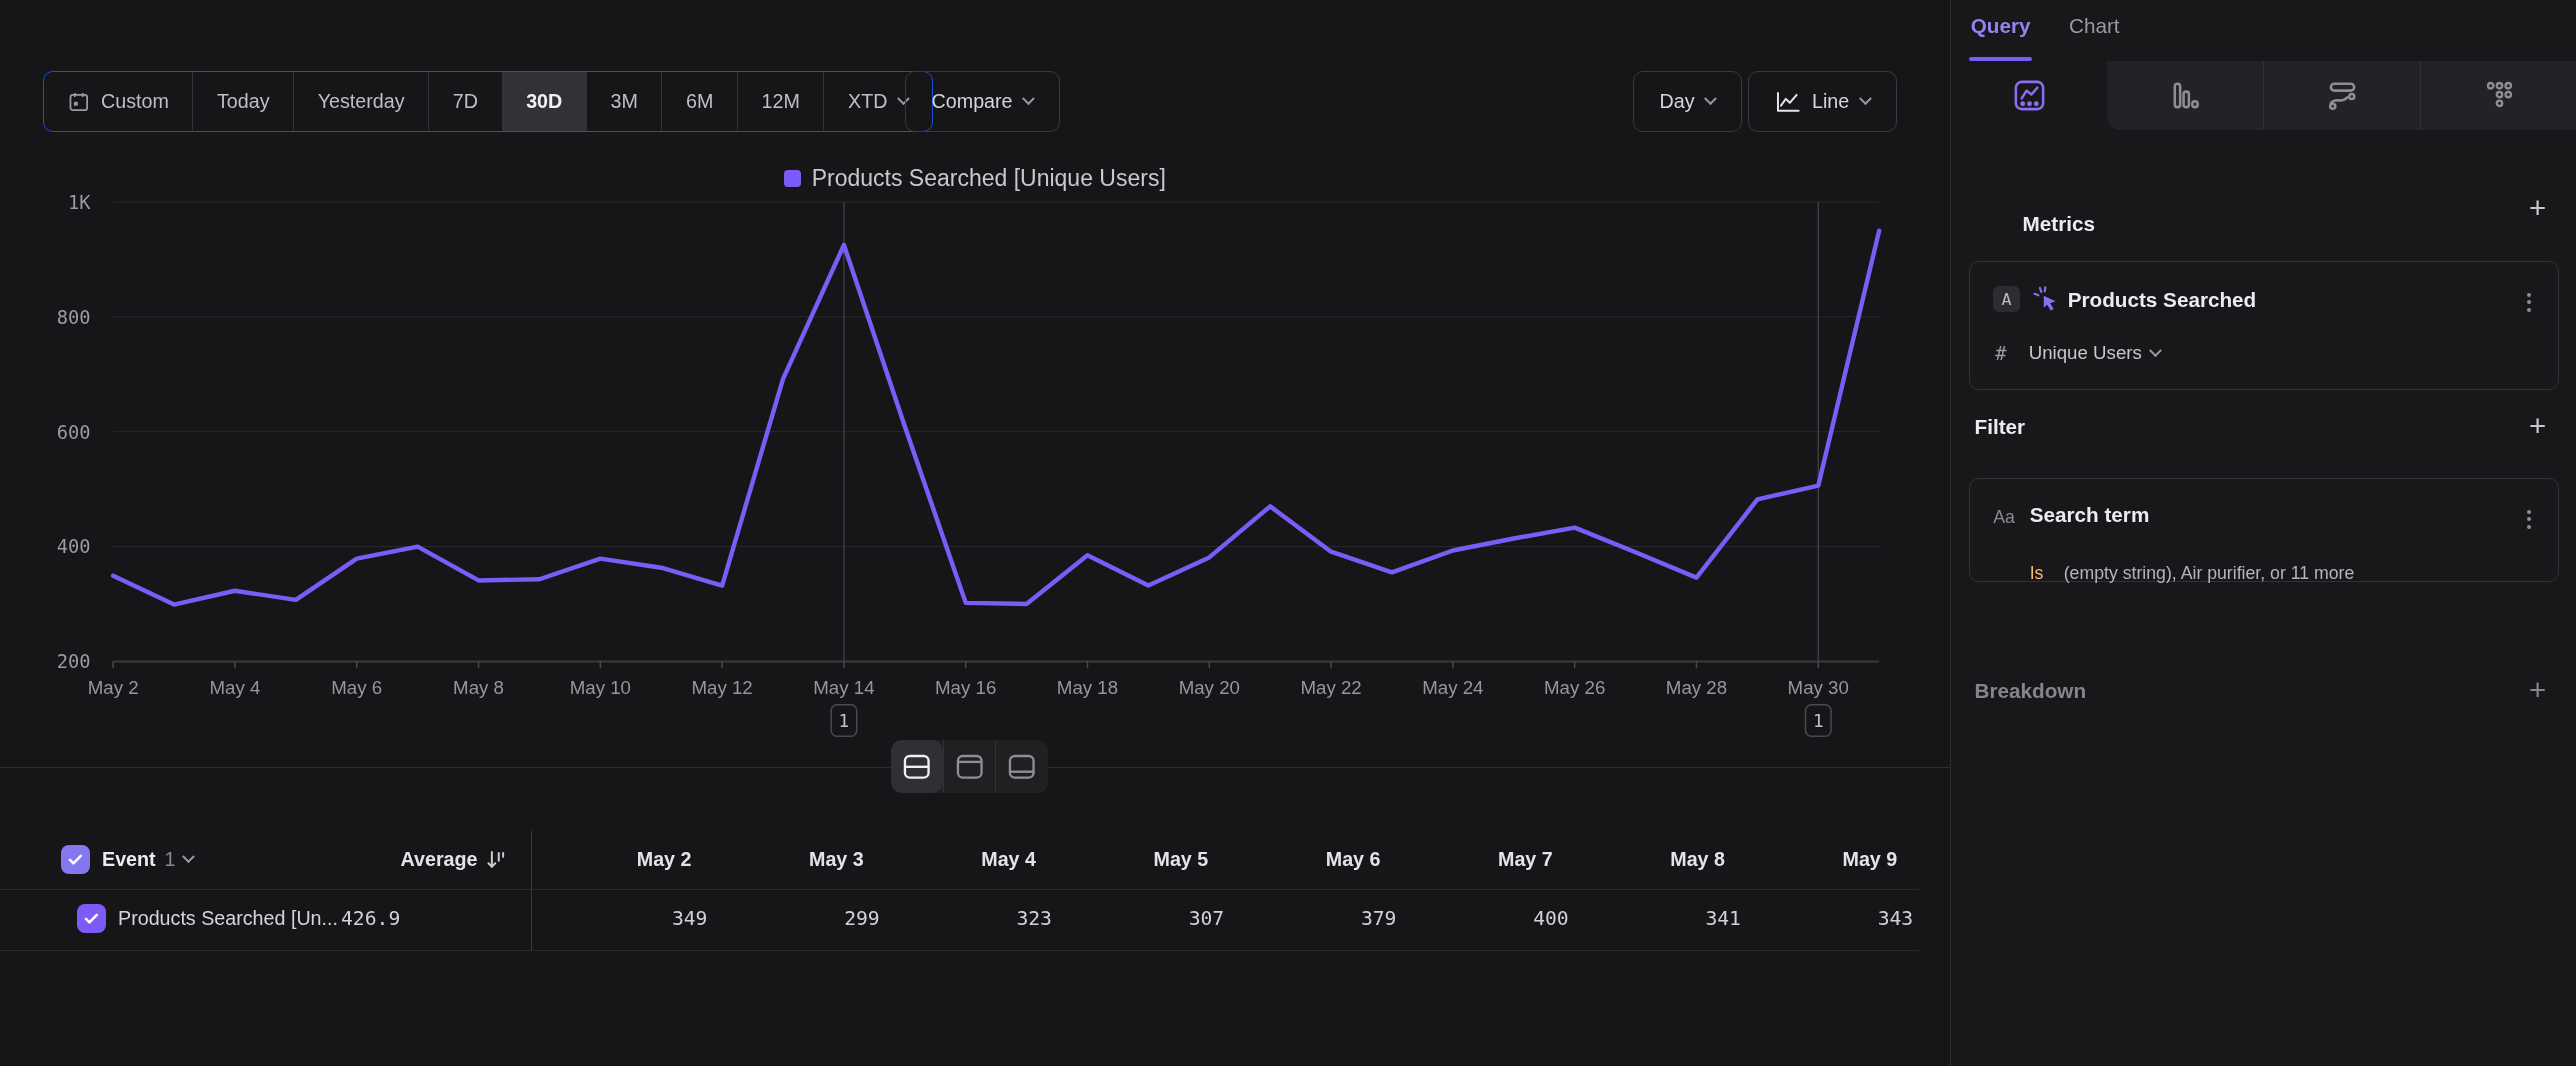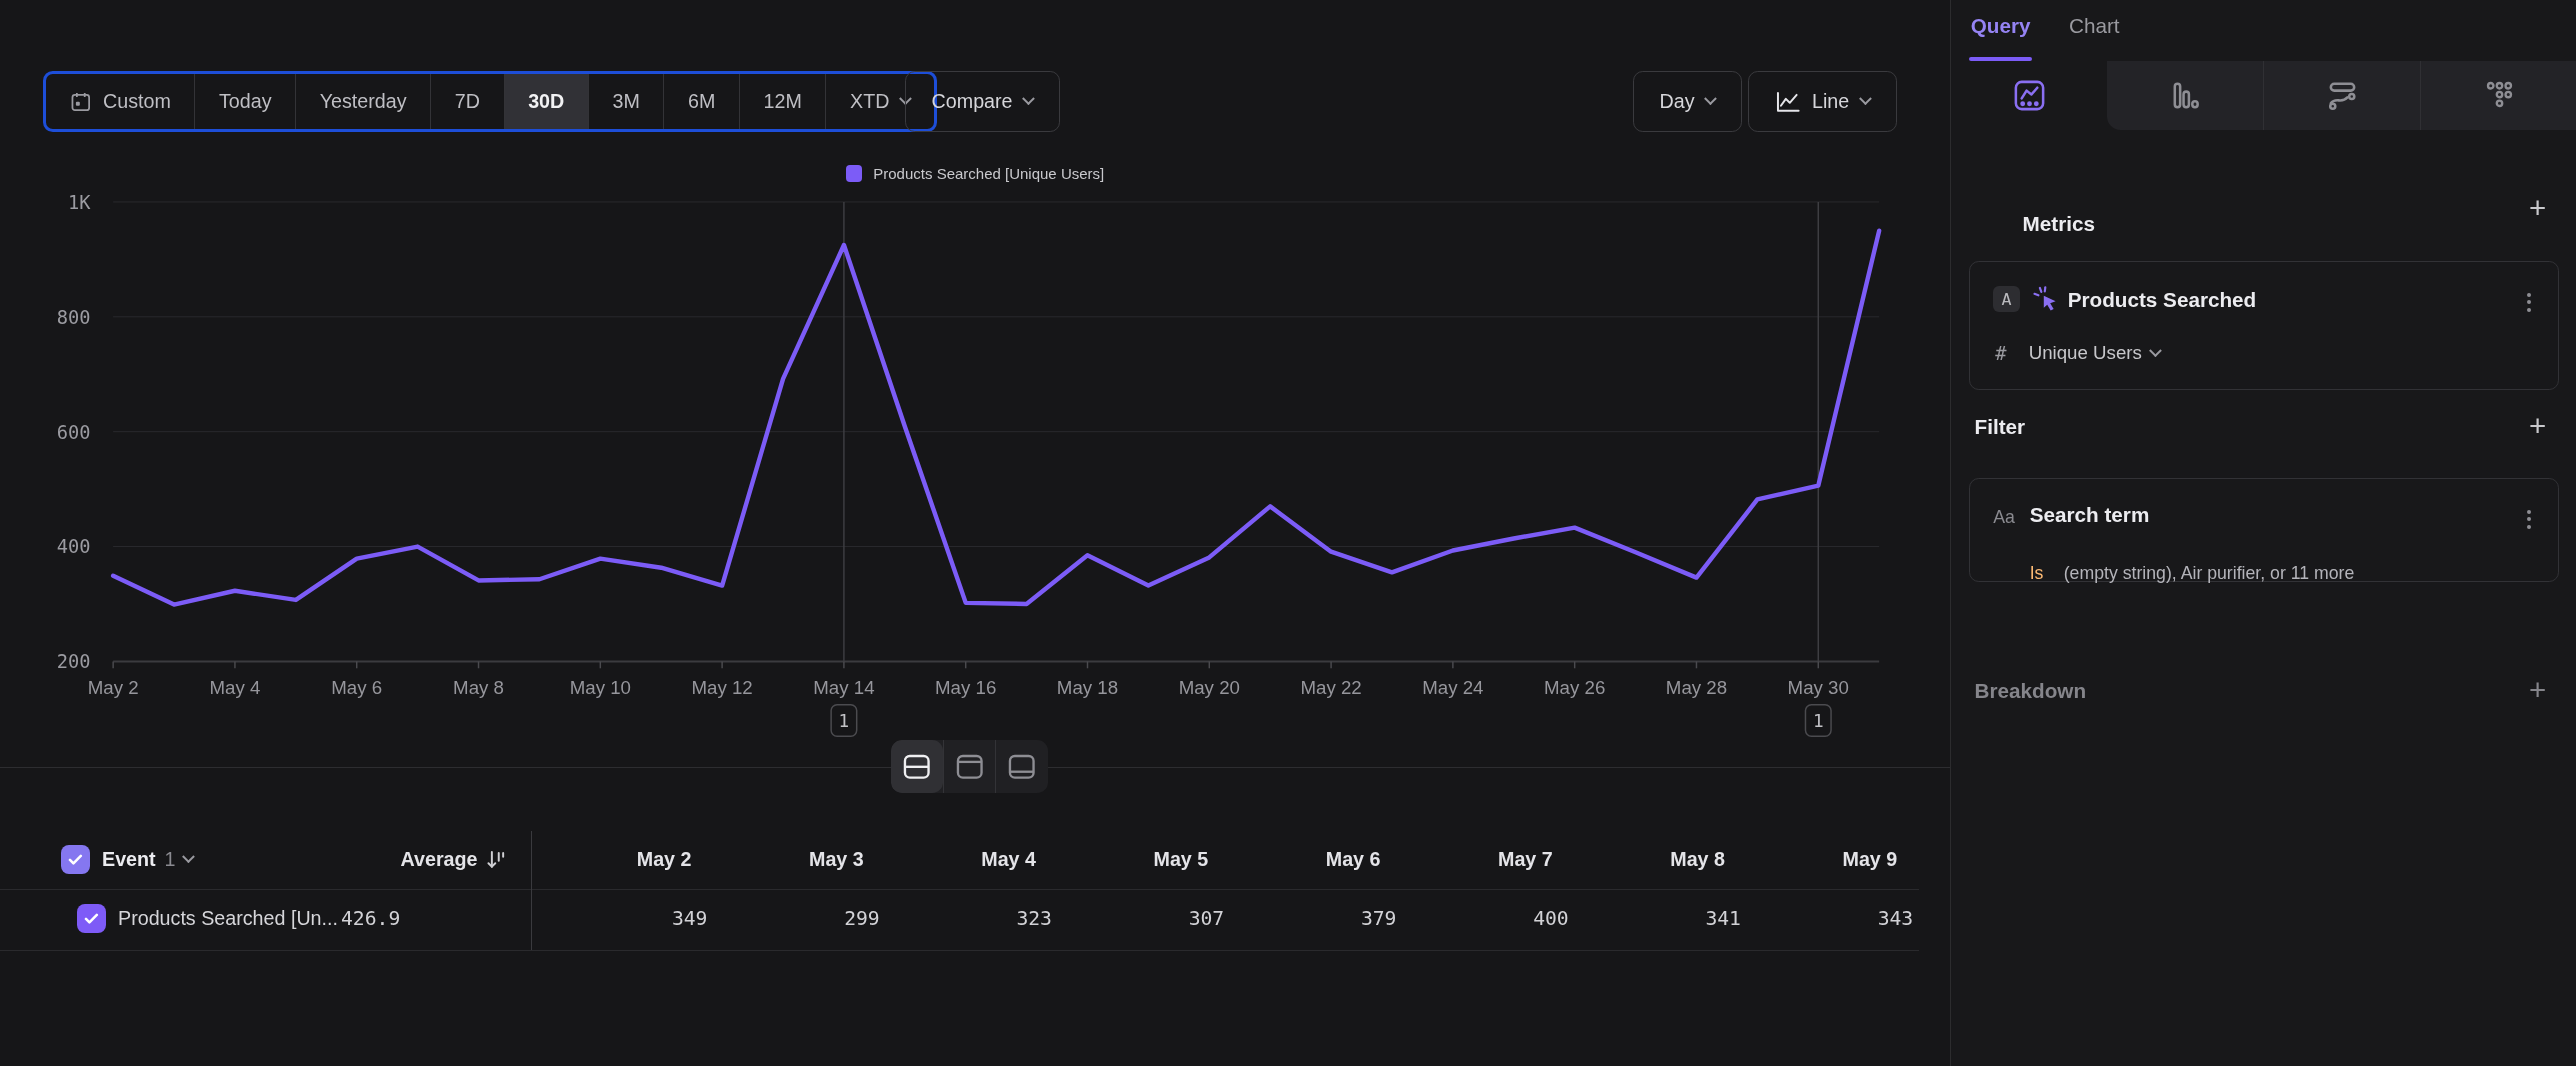--- a/index.html
+++ b/index.html
@@ -7,35 +7,35 @@
     font-family:"Liberation Sans","DejaVu Sans",sans-serif; }
   .mono { font-family:"DejaVu Sans Mono",monospace; }
 
   
   #left-pane { position:absolute; left:0; top:0; width:1950px; height:1067px; background:#161618; }
   #right-panel { position:absolute; left:1950px; top:0; width:626px; height:1067px;
     background:#18181a; border-left:1px solid #2c2c2e; }
 
   
   .range-group { position:absolute; left:43px; top:71px; height:61px; display:flex;
-    border:3px solid #1d4ed8; border-radius:9.8px; overflow:hidden;justify-content:flex-end; }
+    border:1px solid #1d4ed8; border-radius:9.8px; overflow:hidden;justify-content:flex-end; }
   .seg { display:flex; align-items:center; gap:11.8px; padding:0 23.6px; font-size:19.7px;
     color:#bfbfc4; cursor:pointer; border-left:1px solid #333337; background:transparent; white-space:nowrap; }
   .seg:first-child { border-left:none; }
   .seg.selected { background:#313136; color:#f2f2f4; font-weight:700; }
   .btn { position:absolute; top:71px; height:61px; display:flex; align-items:center; gap:11.8px;
     padding:0 25.6px; border:1px solid #3a3a3e; border-radius:9.8px; font-size:19.7px; color:#d6d6da; cursor:pointer; }
   .chev { width:8.9px; height:8.9px; border-right:2px solid #9a9aa0; border-bottom:2px solid #9a9aa0;
     transform:rotate(45deg) translate(-2px,-2px); display:inline-block; }
 
   
   .legend { position:absolute; left:0; top:165px; width:1950px; display:flex;
     justify-content:center; align-items:center; gap:10.8px; }
   .legend-swatch { width:16.7px; height:16.7px; border-radius:3.9px; }
-  .legend-label { font-size:15px; color:#c9c9cd; }
+  .legend-label { font-size:23px; color:#c9c9cd; }
 
   
   #chart-svg { position:absolute; left:0; top:0; }
 
   
   .chart-table-divider { position:absolute; left:0; top:767px; width:1950px; height:1px; background:#2d2d30; }
   .view-toggle { position:absolute; left:891px; top:740px; width:157px; height:53px; display:flex;
     background:#202023; border-radius:10.8px; overflow:hidden; }
   .vt-btn { flex:1; display:flex; align-items:center; justify-content:center;
     border-left:1px solid #333337; cursor:pointer; color:#8e8e94; }

